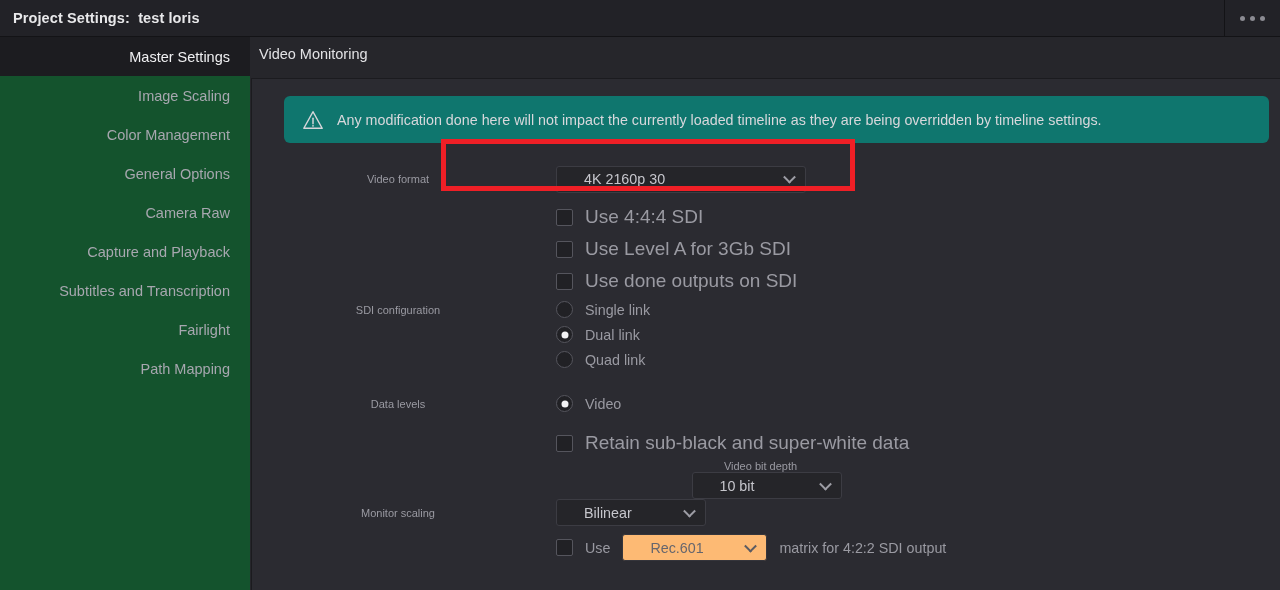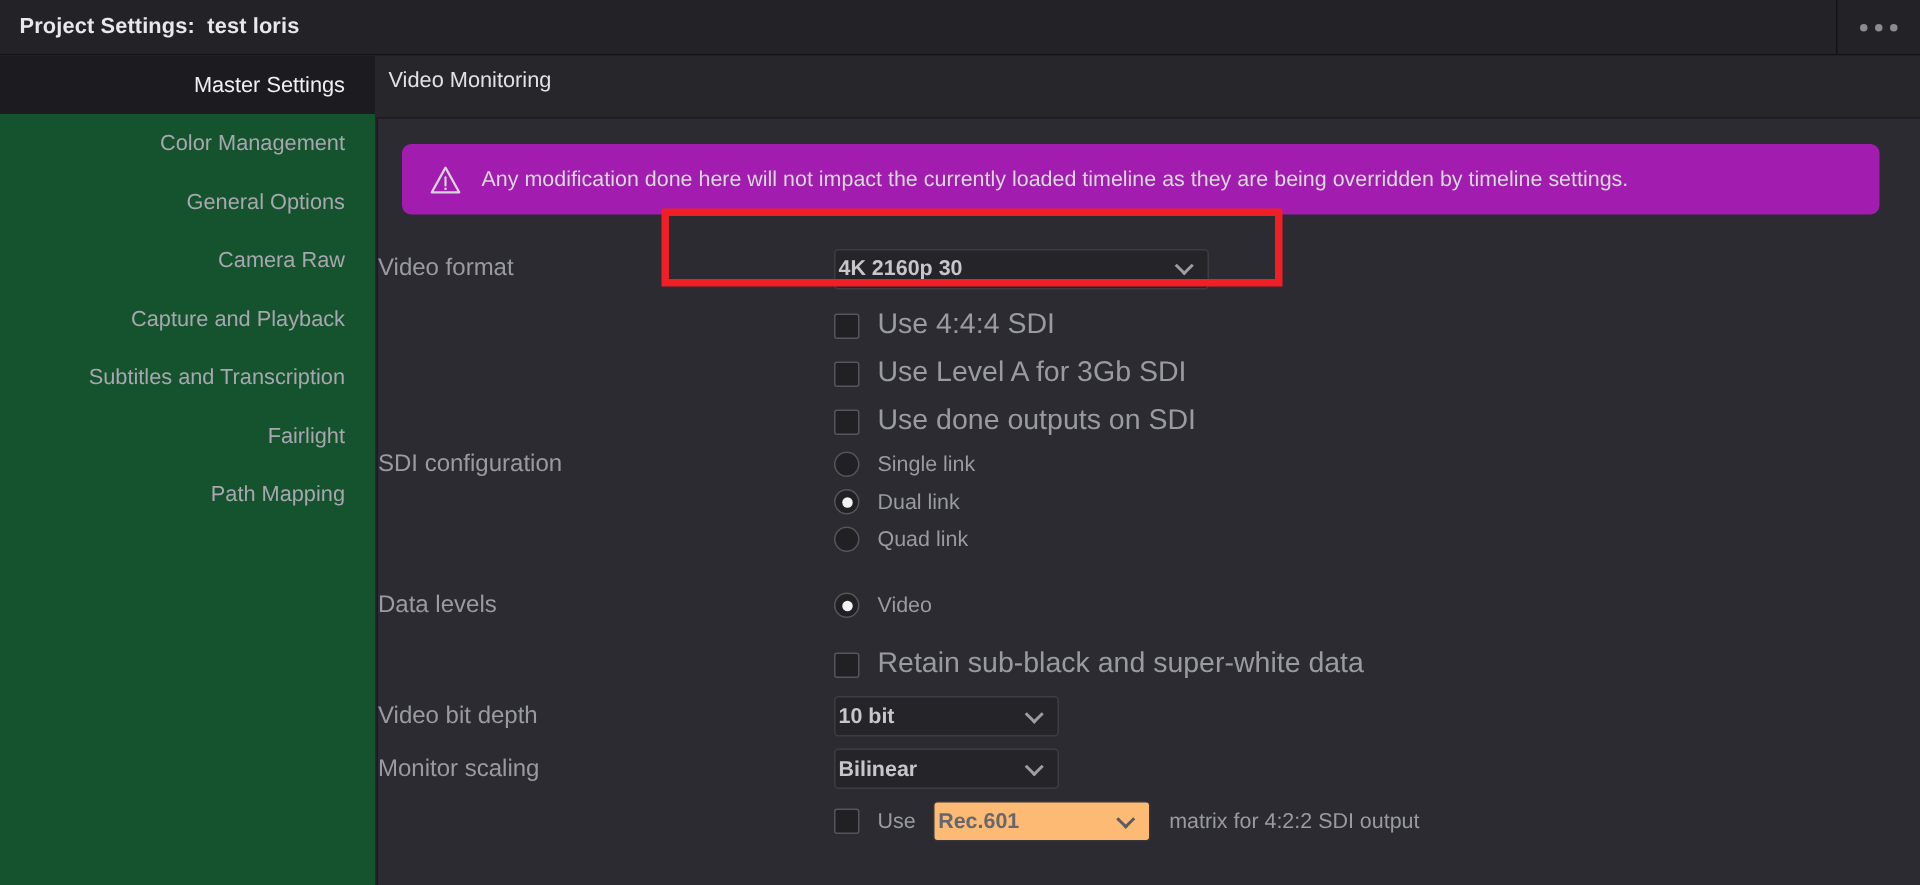--- a/index.html
+++ b/index.html
@@ -55,45 +55,45 @@
   }
   .content-box {
     position: absolute; left: 1px; top: 41px; right: -2px; bottom: -2px;
     border: 1px solid #1b1b1f;
     background: #2b2b31;
     overflow: hidden;
   }
 
   
   .warn {
-    position: absolute; left: 16px; top: 17px; width: 985px; height: 47px;
-    background: #a21caf; border-radius: 6px;
+    position: absolute; left: 32px; top: 17px; width: 985px; height: 47px;
+    background: #0f766e; border-radius: 6px;
     display: flex; align-items: center;
   }
   .warn-icon { margin-left: 18px; width: 22px; height: 22px; flex: 0 0 auto; }
   .warn-text {
     margin-left: 13px; font-size: 14.3px; color: #d8d8dc; white-space: nowrap;
   }
 
   
   .form { position: absolute; left: 0; top: 78px; width: 100%; }
   .row { display: flex; align-items: center; min-height: 25px; }
   .lbl {
-    width: 304px; text-align: left; padding-right: 12px;
-    font-size: 16px; color: #9a9aa2; white-space: nowrap;
+    width: 304px; text-align: center; padding-right: 12px;
+    font-size: 11px; color: #9a9aa2; white-space: nowrap;
     flex: 0 0 auto;
   }
   .ctrl { display: flex; align-items: center; flex: 1 1 auto; }
 
   
   .dd {
     height: 27px; background: #252529;
     border: 1px solid #3c3c43; border-radius: 3px;
     display: flex; align-items: center; position: relative;
-    font-size: 14.3px; color: #c6c6cc; padding-left: 2px; font-weight: bold;
+    font-size: 14.3px; color: #c6c6cc; padding-left: 27px;
   }
   .dd.w250 { width: 250px; }
   .dd.w150 { width: 150px; }
   .dd.w145 { width: 145px; }
   .dd.disabled { color: #66666d; border-color: #35353b; background: #fdba74; }
   .chev {
     position: absolute; right: 11px; top: 50%; width: 9px; height: 9px;
     border-right: 2px solid #9d9da5; border-bottom: 2px solid #9d9da5;
     transform: translateY(-70%) rotate(45deg);
   }
@@ -138,20 +138,23 @@
         <i></i>
         <i></i>
         <i></i>
       </span>
   </div>
 </div>
 
 <div class="sidebar">
   <div class="side-item active">
     <span>Master Settings</span>
+  </div>
+  <div class="side-item">
+    <span>Image Scaling</span>
   </div>
   <div class="side-item">
     <span>Color Management</span>
   </div>
   <div class="side-item">
     <span>General Options</span>
   </div>
   <div class="side-item">
     <span>Camera Raw</span>
   </div>
@@ -252,21 +255,21 @@
       </div>
 
       <div class="row" style="height:34px; margin-top:10px;">
         <div class="lbl"></div>
         <div class="ctrl">
           <span class="cb"></span>
           <span class="cbtxt">Retain sub-black and super-white data</span>
         </div>
       </div>
 
-      <div class="row" style="height:35px;">
+      <div class="row" style="height:35px;flex-direction:column;">
         <div class="lbl">Video bit depth</div>
         <div class="ctrl">
           <div class="dd w150">
             <span>10 bit</span>
             <span class="chev"></span>
           </div>
         </div>
       </div>
 
       <div class="row" style="height:35px;">

